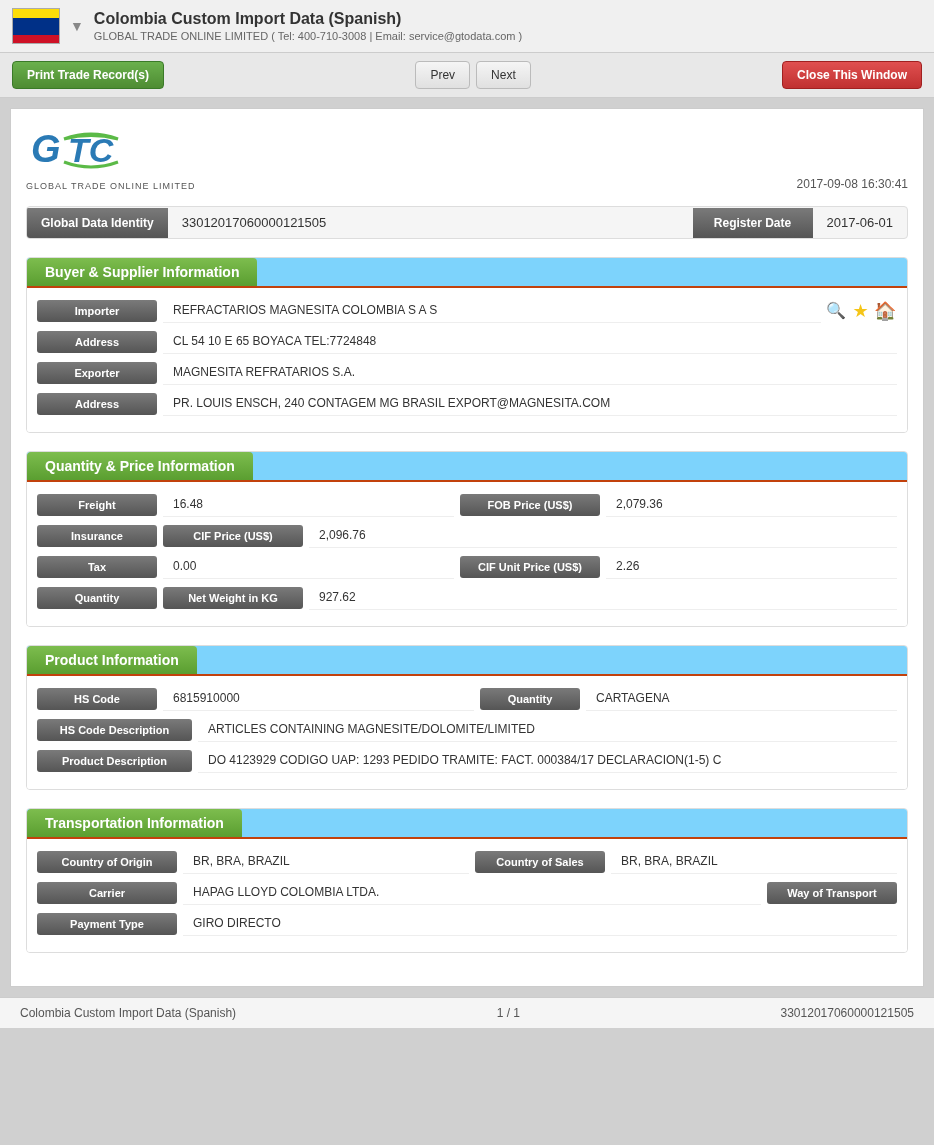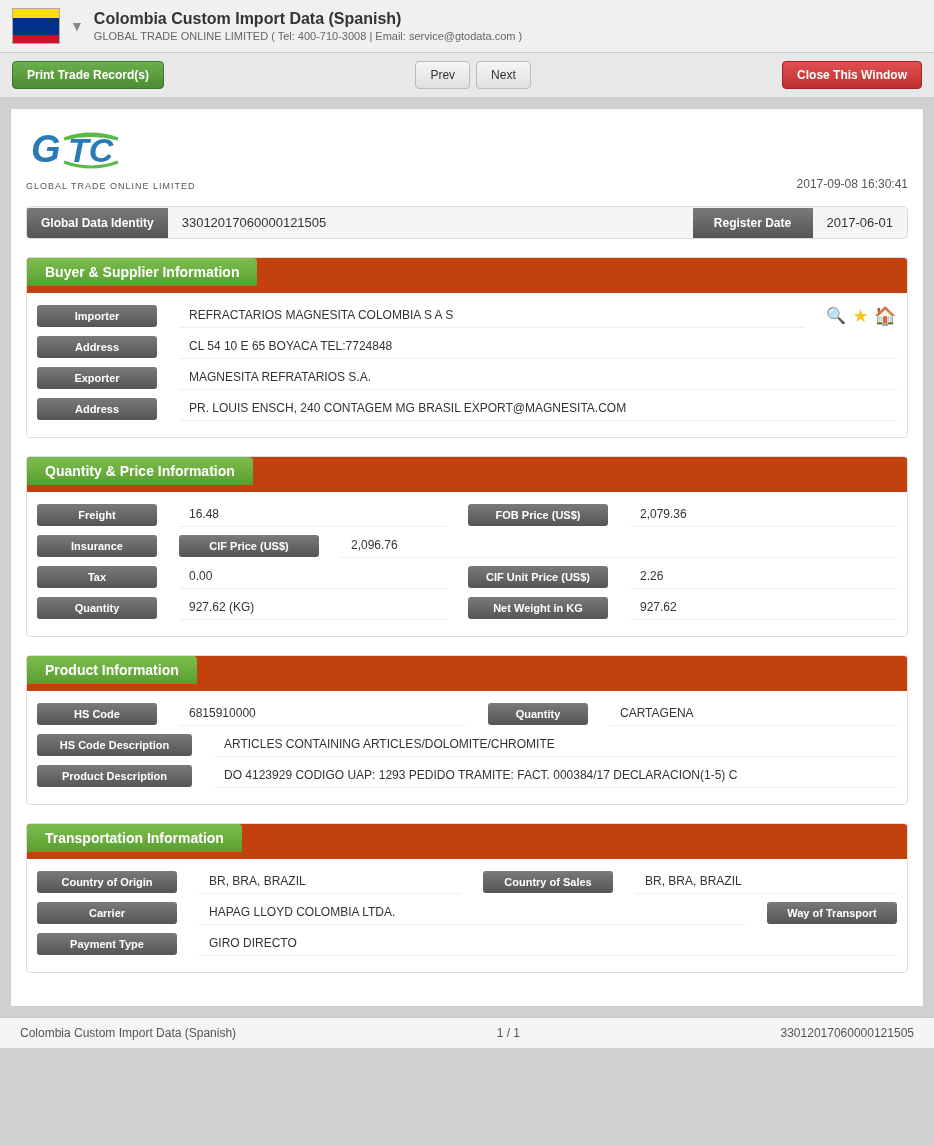--- a/index.html
+++ b/index.html
@@ -167,35 +167,35 @@
       display: inline-block;
       background: linear-gradient(to bottom, #7dbd4e, #5a9e30);
       color: white;
       padding: 6px 18px;
       font-size: 14px;
       font-weight: bold;
       border-radius: 4px 4px 0 0;
       margin: 0;
     }
     .section-header-row {
-      background: #c2410c;
-      border-bottom: 7px solid #c2410c;
+      background: #7dd3fc;
+      border-bottom: 2px solid #c2410c;
       padding: 0;
     }
     .section-body {
       padding: 10px;
       background: white;
     }
 
     
     .field-row {
       display: flex;
       align-items: center;
       margin-bottom: 6px;
-      gap: 22px;
+      gap: 6px;
     }
     .field-label {
       background: linear-gradient(to bottom, #7a7a7a, #555);
       color: white;
       padding: 5px 10px;
       font-size: 11px;
       font-weight: bold;
       text-align: center;
       border-radius: 3px;
       min-width: 120px;
@@ -357,21 +357,20 @@
 
       <div class="field-row">
         <div class="field-label">Tax</div>
         <div class="field-value">0.00</div>
         <div class="field-label" style="min-width:140px;">CIF Unit Price (US$)</div>
         <div class="field-value">2.26</div>
       </div>
 
       <div class="field-row">
         <div class="field-label">Quantity</div>
-        <div class="field-value">927.62 (KG)</div>
         <div class="field-label" style="min-width:140px;">Net Weight in KG</div>
         <div class="field-value">927.62</div>
       </div>
 
     </div>
   </div>
 
   <div class="section">
     <div class="section-header-row">
       <div class="section-header">Product Information</div>
@@ -380,21 +379,21 @@
 
       <div class="field-row">
         <div class="field-label">HS Code</div>
         <div class="field-value">6815910000</div>
         <div class="field-label" style="min-width:100px;">Quantity</div>
         <div class="field-value">CARTAGENA</div>
       </div>
 
       <div class="field-row">
         <div class="field-label" style="min-width:155px;">HS Code Description</div>
-        <div class="field-value">ARTICLES CONTAINING ARTICLES/DOLOMITE/CHROMITE</div>
+        <div class="field-value">ARTICLES CONTAINING MAGNESITE/DOLOMITE/LIMITED</div>
       </div>
 
       <div class="field-row">
         <div class="field-label" style="min-width:155px;">Product Description</div>
         <div class="field-value">DO 4123929 CODIGO UAP: 1293 PEDIDO TRAMITE: FACT. 000384/17 DECLARACION(1-5) C</div>
       </div>
 
     </div>
   </div>
 

